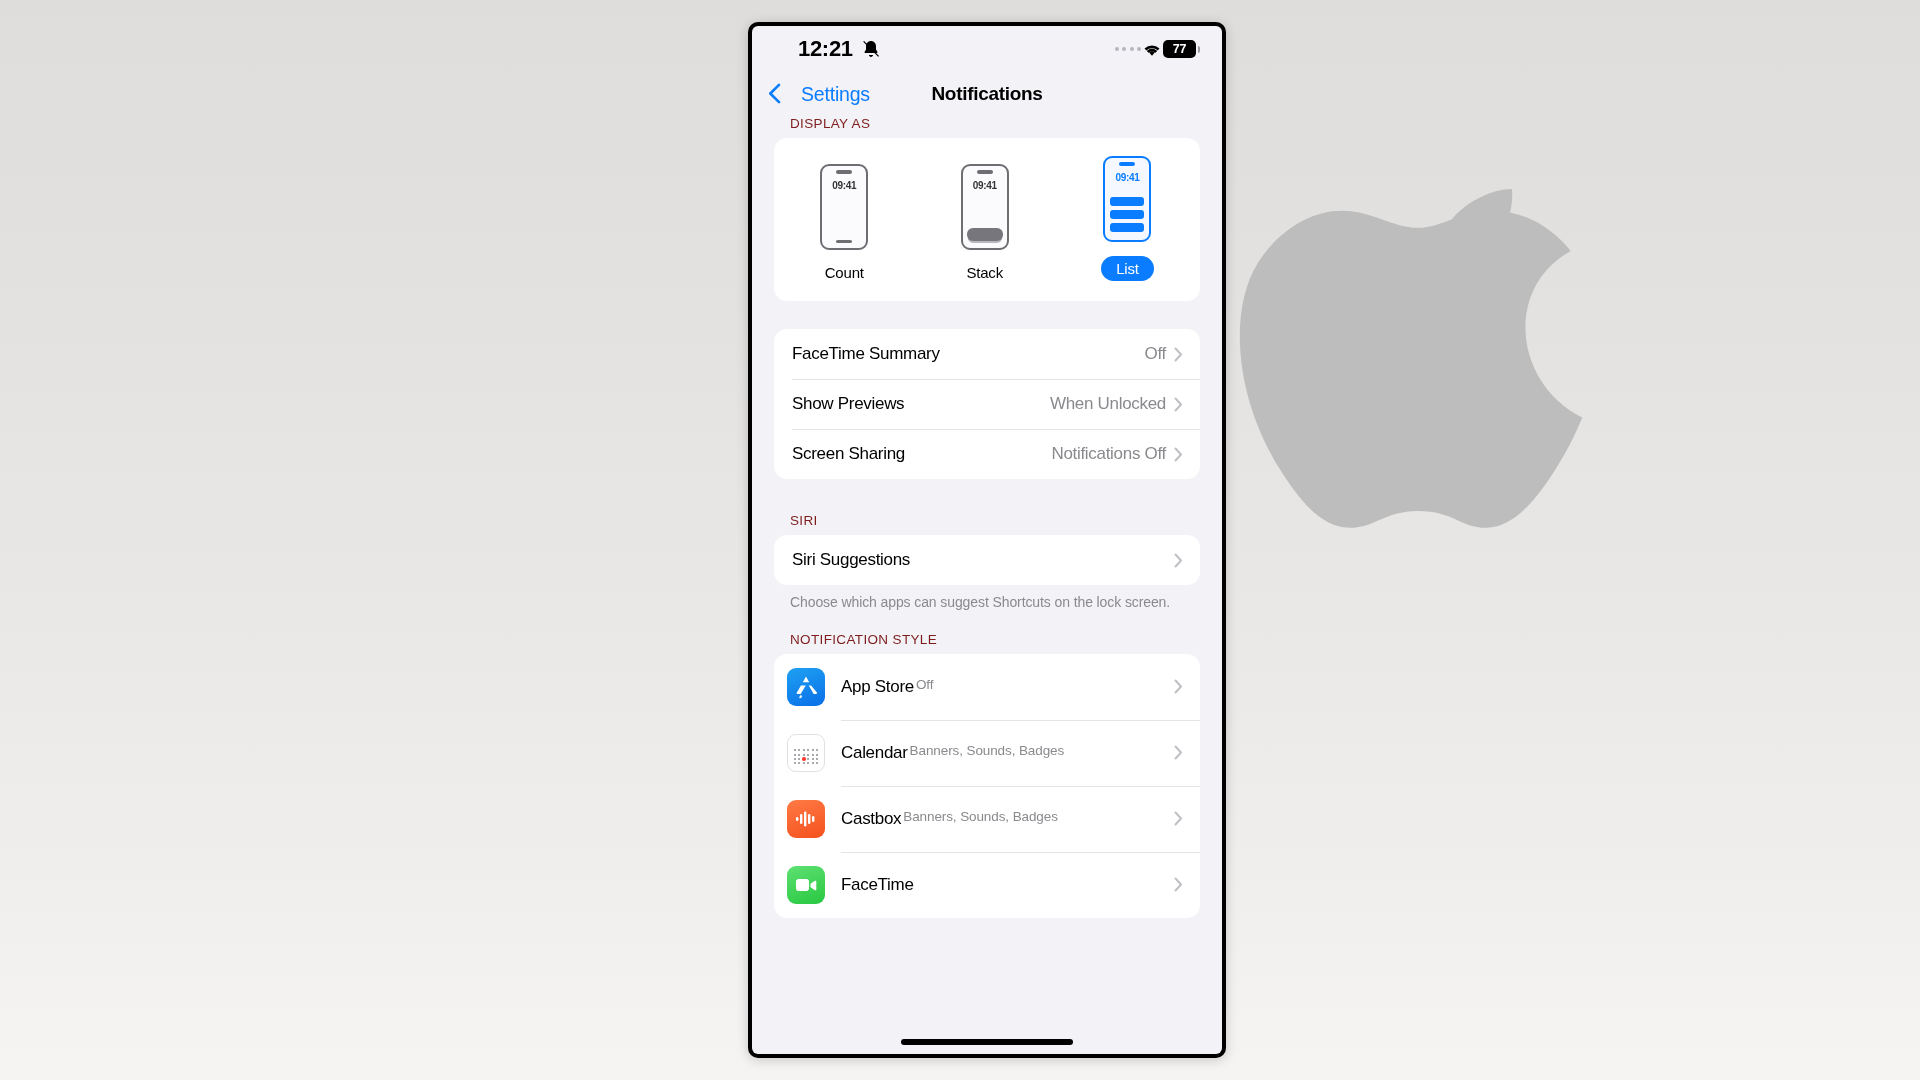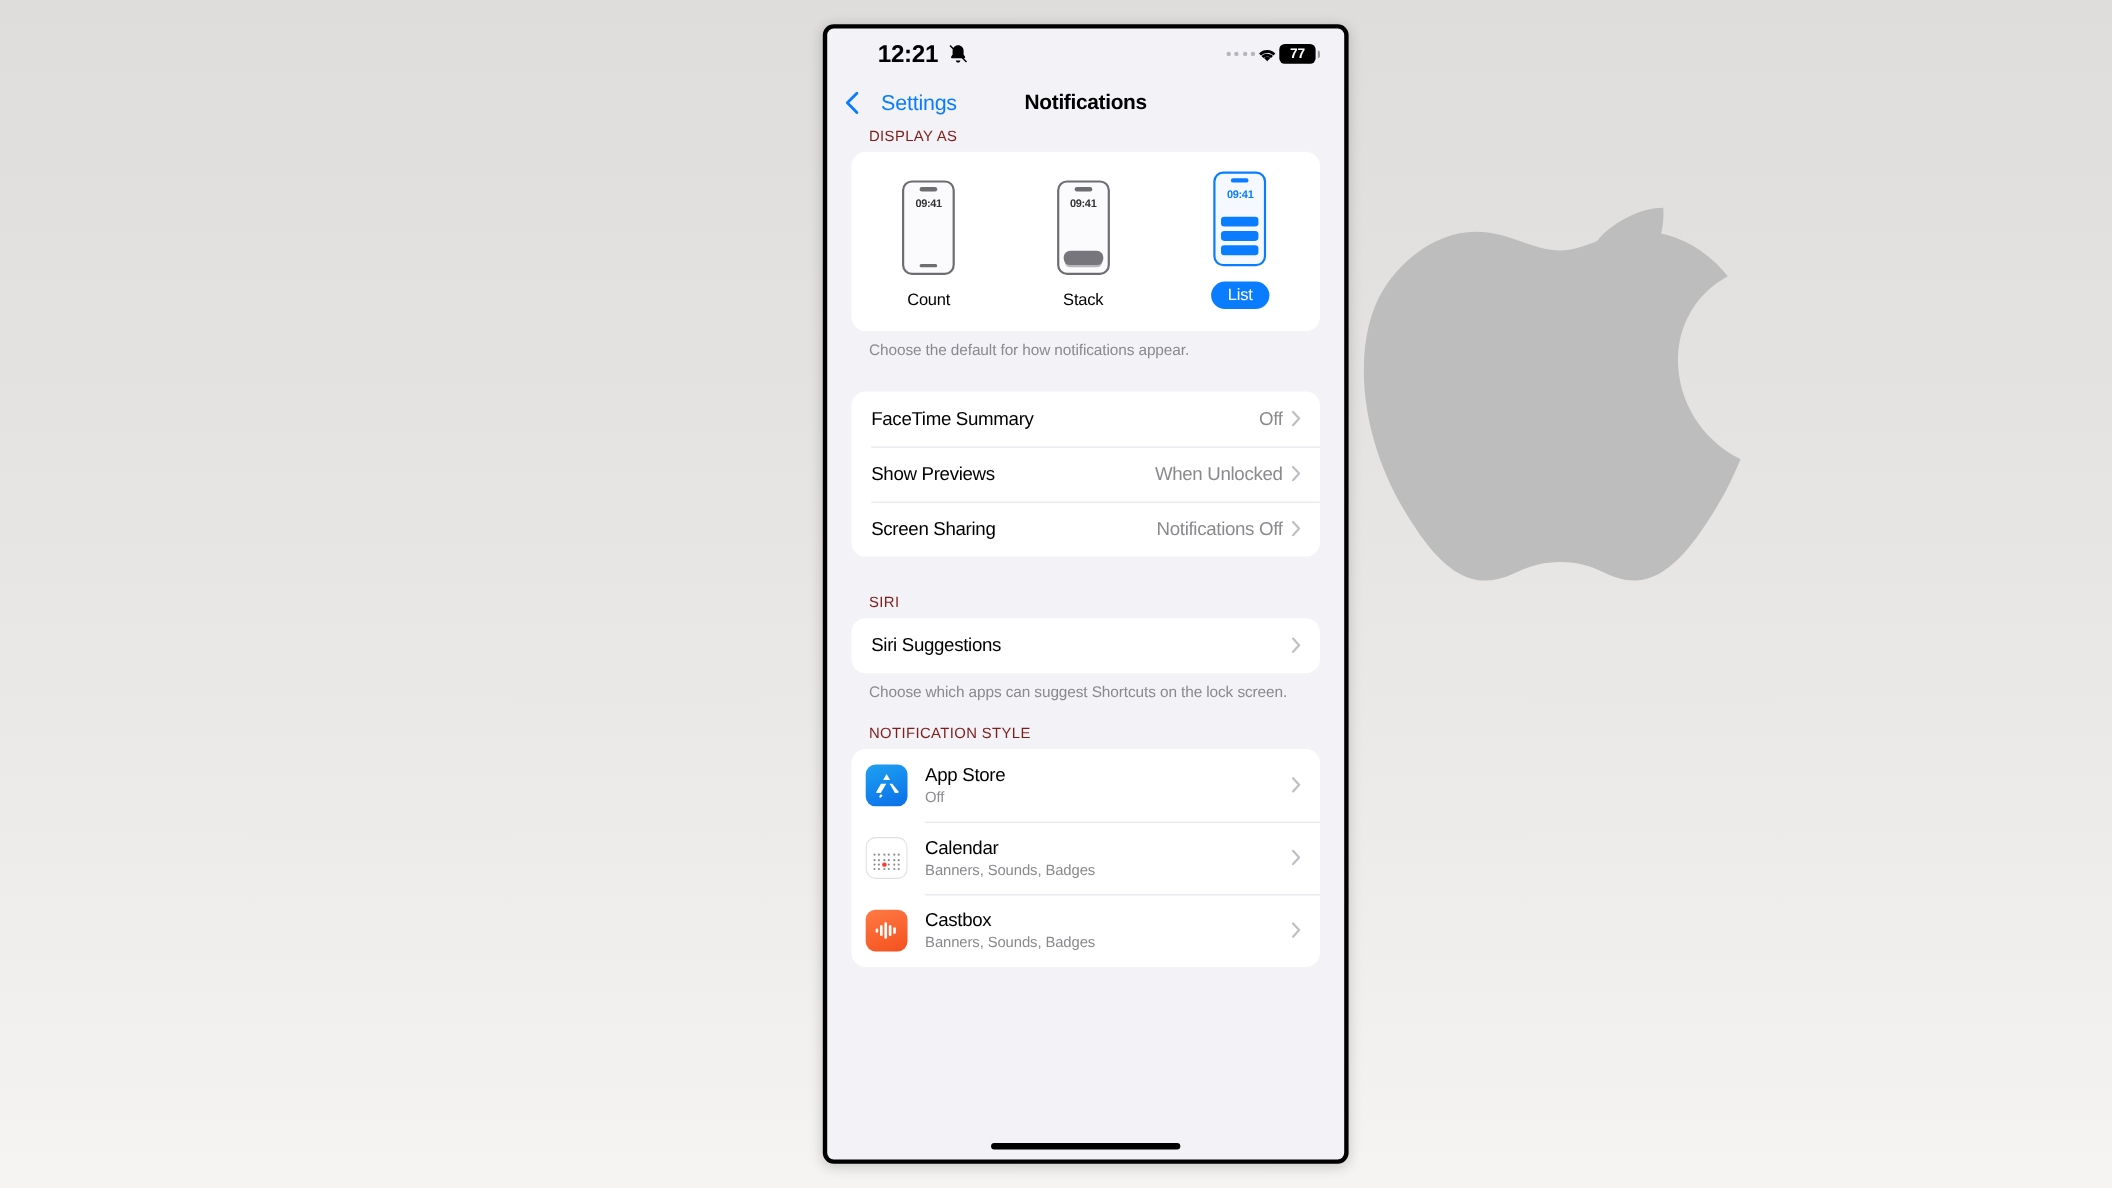--- a/index.html
+++ b/index.html
@@ -242,21 +242,21 @@
     content: ""; position: absolute;
     left: 67px; right: 0; top: 0;
     height: 1px; background: #e3e3e8;
   }
   .app-icon {
     width: 38px; height: 38px;
     border-radius: 9px;
     flex: none; margin-right: 16px;
     overflow: hidden; position: relative;
   }
-  .app-text { flex: 1; display: flex; flex-direction: column; gap: 2px; }
+  .app-text { flex: 1; display: flex; flex-direction: row; gap: 2px; }
   .app-name {
     font-size: 17px; color: #000; letter-spacing: -0.3px;
   }
   .app-status {
     font-size: 13.5px; color: #8a8a8e; letter-spacing: -0.1px;
   }
 
   
   .icon-appstore { background: linear-gradient(160deg,#1ea1f2 0%,#0a6fe8 100%); }
   .icon-calendar { background: #fff; border: 0.5px solid #e0e0e0; }
@@ -385,21 +385,20 @@
                   <i></i>
                   <i></i>
                   <i></i>
                 </span>
             </div>
             <span class="style-label selected">List</span>
           </div>
 
         </div>
       </div>
-      <div class="section-footer">Choose the default for how notifications appear.</div>
 
       <div class="spacer-28"></div>
 
       <div class="card">
         <div class="row">
           <span class="row-label">FaceTime Summary</span>
           <span class="row-value">Off</span>
           <span>
             <svg class="chevron-right" viewBox="0 0 9 15" aria-hidden="true">
                 <path d="M1.5 1.5 7 7.5l-5.5 6" fill="none" stroke="#bfbfc4" stroke-width="2" stroke-linecap="round" stroke-linejoin="round"></path>
@@ -521,20 +520,37 @@
             <span class="app-name">Castbox</span>
             <span class="app-status">Banners, Sounds, Badges</span>
           </span>
           <span>
             <svg class="chevron-right" viewBox="0 0 9 15" aria-hidden="true">
                 <path d="M1.5 1.5 7 7.5l-5.5 6" fill="none" stroke="#bfbfc4" stroke-width="2" stroke-linecap="round" stroke-linejoin="round"></path>
               </svg>
           </span>
         </div>
 
+        <div class="app-row">
+          <span class="app-icon icon-facetime">
+            <svg class="icon-svg" viewBox="0 0 38 38" aria-hidden="true">
+              <path fill="#fff" d="M9 15.5c0-1.4 1.1-2.5 2.5-2.5h8c1.4 0 2.5 1.1 2.5 2.5v7c0 1.4-1.1 2.5-2.5 2.5h-8c-1.4 0-2.5-1.1-2.5-2.5v-7z"></path>
+              <path fill="#fff" d="M23.5 17.8l4.4-3c.6-.4 1.4 0 1.4.8v7.8c0 .8-.8 1.2-1.4.8l-4.4-3v-3.4z"></path>
+            </svg>
+          </span>
+          <span class="app-text">
+            <span class="app-name">FaceTime</span>
+            <span class="app-status"></span>
+          </span>
+          <span>
+            <svg class="chevron-right" viewBox="0 0 9 15" aria-hidden="true">
+                <path d="M1.5 1.5 7 7.5l-5.5 6" fill="none" stroke="#bfbfc4" stroke-width="2" stroke-linecap="round" stroke-linejoin="round"></path>
+              </svg>
+          </span>
+        </div>
 
       </div>
     </div>
 
     <div id="home-indicator"></div>
 
   </div>
 </div>
 
 </body></html>

